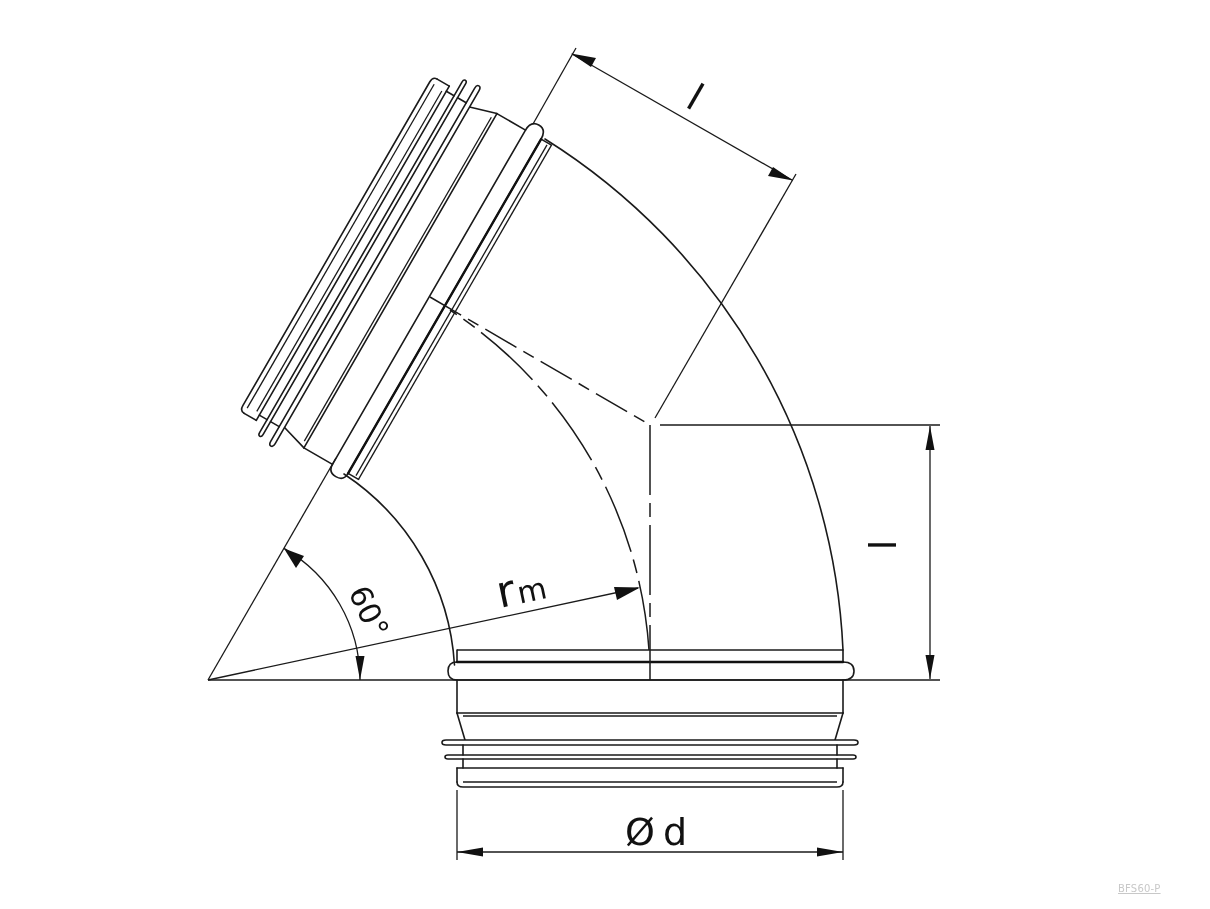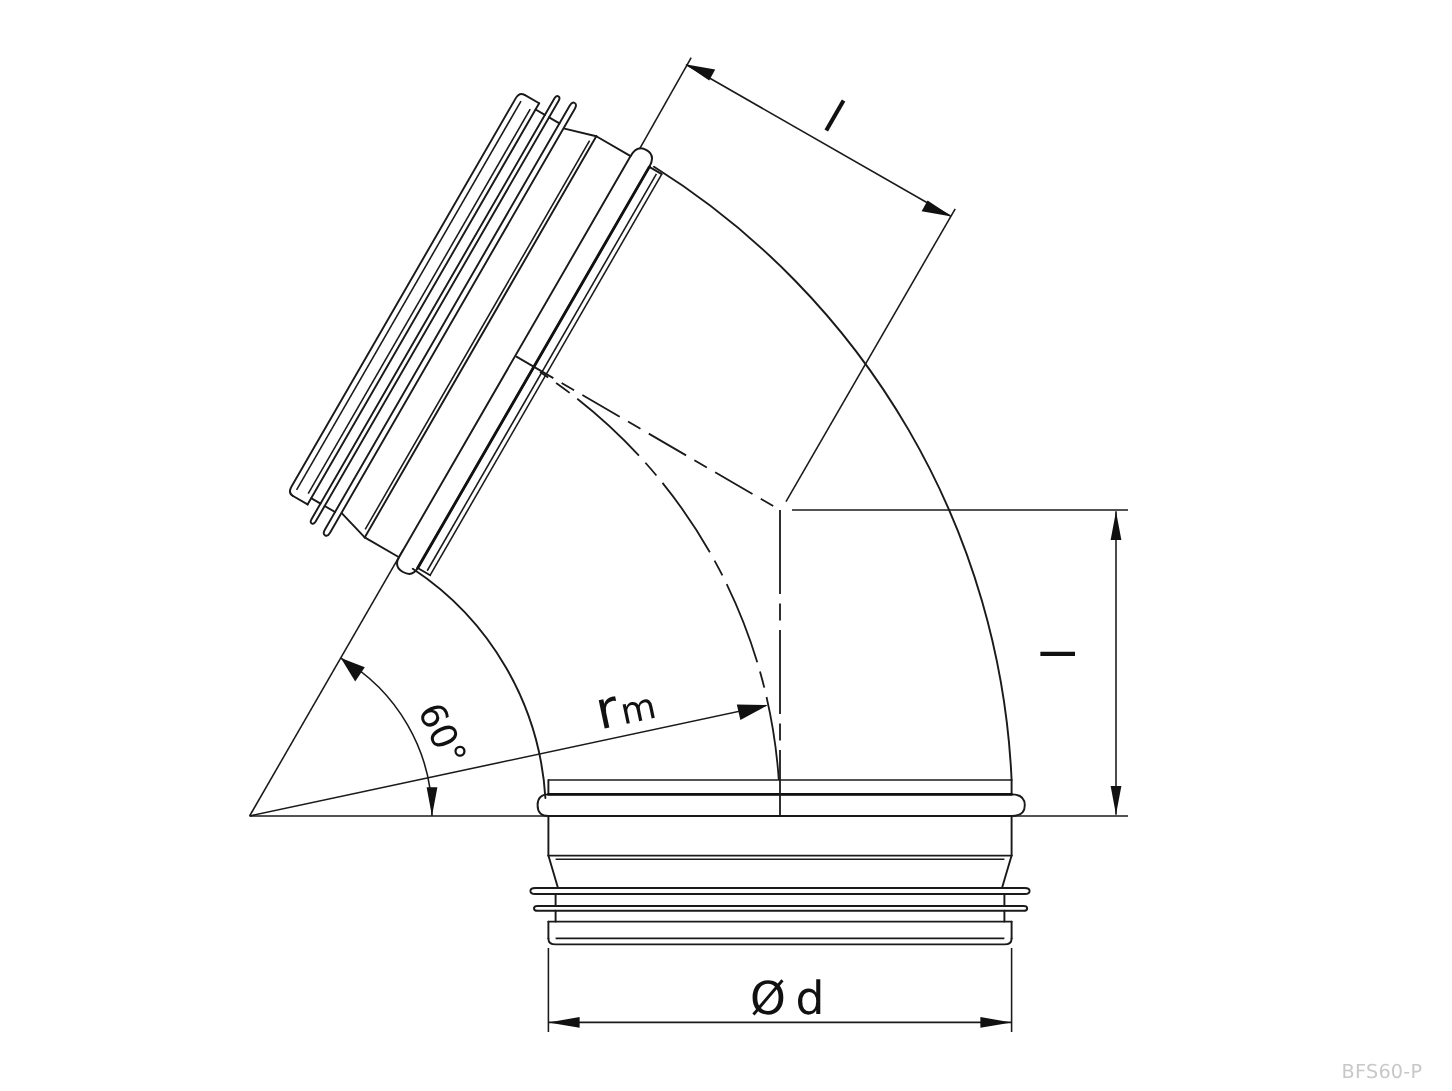--- a/index.html
+++ b/index.html
@@ -14,21 +14,21 @@
   .arrowhead { fill: #111111; stroke: none; }
   .ring { fill: #ffffff; stroke: #1a1a1a; stroke-width: 1.6; }
   .label { fill: #111111; font-family: "DejaVu Sans", sans-serif; }
   .lbl-l { font-size: 38px; }
   .lbl-rm-r { font-size: 44px; }
   .lbl-rm-m { font-size: 30px; }
   .lbl-angle { font-size: 30px; }
   .lbl-d { font-size: 38px; }
   .code {
     position: absolute; left: 1118px; top: 883px;
-    font-family: "DejaVu Sans", sans-serif; font-size: 16px; color: #c8c8c8; letter-spacing: 0.2px;
+    font-family: "DejaVu Sans", sans-serif; font-size: 10px; color: #c8c8c8; letter-spacing: 0.2px; text-decoration: underline;
   }
 </style>
 </head>
 <body>
 
 <svg id="drawing" viewBox="0 0 1210 909" xmlns="http://www.w3.org/2000/svg">
   <defs>
 
     <g id="collar">
 

